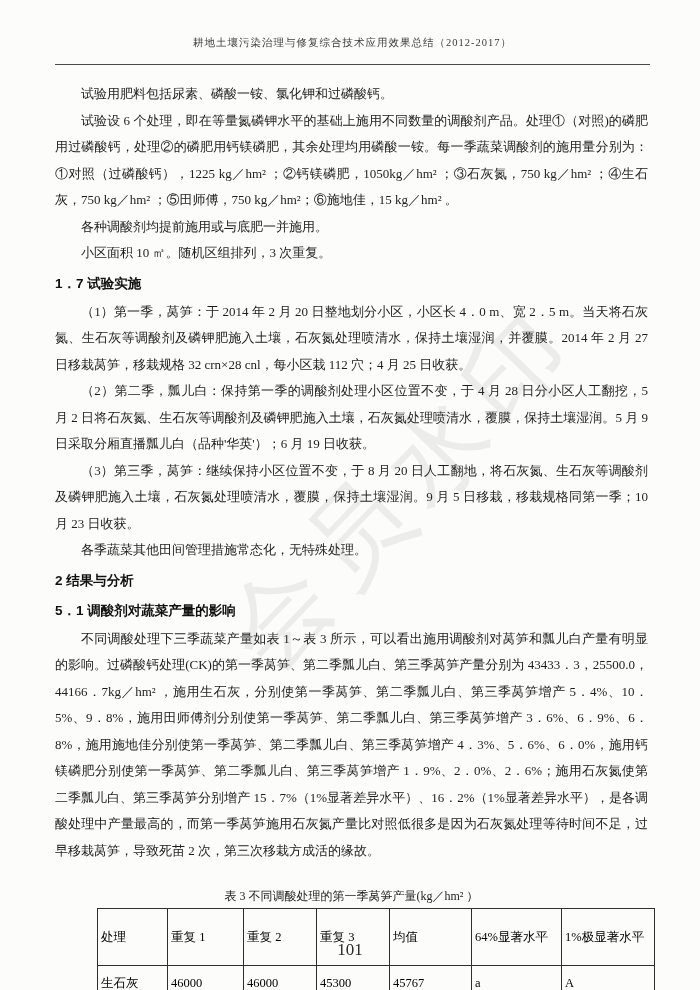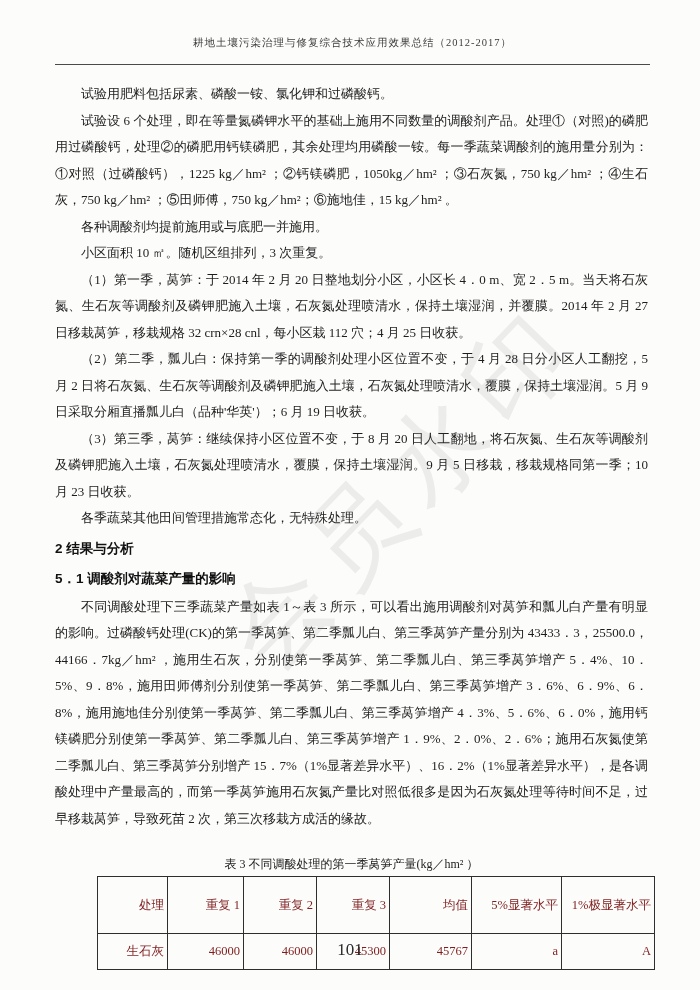--- a/index.html
+++ b/index.html
@@ -58,25 +58,25 @@
   table.data-table{
     border-collapse:collapse;
     table-layout:fixed;
     margin-left:42px;
     width:508px;
     background:transparent;
   }
   table.data-table th,
   table.data-table td{
     border:1.3px solid #2e2e2e;
-    text-align:right;
+    text-align:left;
     vertical-align:middle;
     font-weight:normal;
     font-size:12.5px;
-    color:#7f1d1d;
+    color:#000000;
     padding:2px 3px;
   }
   table.data-table thead th{height:52px;line-height:20px;}
   table.data-table tbody td{height:31px;}
   .col-0{width:63px;}
   .col-1{width:69px;}
   .col-2{width:66px;}
   .col-3{width:66px;}
   .col-4{width:75px;}
   .col-5{width:83px;}
@@ -111,39 +111,40 @@
 
   <div class="watermark">会员水印</div>
 
   <div class="doc-header">耕地土壤污染治理与修复综合技术应用效果总结（2012-2017）</div>
 
   <div class="content">
     <p class="para">试验用肥料包括尿素、磷酸一铵、氯化钾和过磷酸钙。</p>
     <p class="para">试验设 6 个处理，即在等量氮磷钾水平的基础上施用不同数量的调酸剂产品。处理①（对照)的磷肥用过磷酸钙，处理②的磷肥用钙镁磷肥，其余处理均用磷酸一铵。每一季蔬菜调酸剂的施用量分别为：①对照（过磷酸钙），1225 kg／hm² ；②钙镁磷肥，1050kg／hm² ；③石灰氮，750 kg／hm² ；④生石灰，750 kg／hm² ；⑤田师傅，750 kg／hm²；⑥施地佳，15 kg／hm² 。</p>
     <p class="para">各种调酸剂均提前施用或与底肥一并施用。</p>
     <p class="para">小区面积 10 ㎡。随机区组排列，3 次重复。</p>
+    <p class="heading">1．7 试验实施</p>
     <p class="para">（1）第一季，莴笋：于 2014 年 2 月 20 日整地划分小区，小区长 4．0 m、宽 2．5 m。当天将石灰氮、生石灰等调酸剂及磷钾肥施入土壤，石灰氮处理喷清水，保持土壤湿润，并覆膜。2014 年 2 月 27 日移栽莴笋，移栽规格 32 crn×28 cnl，每小区栽 112 穴；4 月 25 日收获。</p>
     <p class="para">（2）第二季，瓢儿白：保持第一季的调酸剂处理小区位置不变，于 4 月 28 日分小区人工翻挖，5 月 2 日将石灰氮、生石灰等调酸剂及磷钾肥施入土壤，石灰氮处理喷清水，覆膜，保持土壤湿润。5 月 9 日采取分厢直播瓢儿白（品种'华英'）；6 月 19 日收获。</p>
     <p class="para">（3）第三季，莴笋：继续保持小区位置不变，于 8 月 20 日人工翻地，将石灰氮、生石灰等调酸剂及磷钾肥施入土壤，石灰氮处理喷清水，覆膜，保持土壤湿润。9 月 5 日移栽，移栽规格同第一季；10 月 23 日收获。</p>
     <p class="para">各季蔬菜其他田间管理措施常态化，无特殊处理。</p>
     <p class="heading">2 结果与分析</p>
     <p class="heading">5．1 调酸剂对蔬菜产量的影响</p>
     <p class="para">不同调酸处理下三季蔬菜产量如表 1～表 3 所示，可以看出施用调酸剂对莴笋和瓢儿白产量有明显的影响。过磷酸钙处理(CK)的第一季莴笋、第二季瓢儿白、第三季莴笋产量分别为 43433．3，25500.0，44166．7kg／hm² ，施用生石灰，分别使第一季莴笋、第二季瓢儿白、第三季莴笋增产 5．4%、10．5%、9．8%，施用田师傅剂分别使第一季莴笋、第二季瓢儿白、第三季莴笋增产 3．6%、6．9%、6．8%，施用施地佳分别使第一季莴笋、第二季瓢儿白、第三季莴笋增产 4．3%、5．6%、6．0%，施用钙镁磷肥分别使第一季莴笋、第二季瓢儿白、第三季莴笋增产 1．9%、2．0%、2．6%；施用石灰氮使第二季瓢儿白、第三季莴笋分别增产 15．7%（1%显著差异水平）、16．2%（1%显著差异水平），是各调酸处理中产量最高的，而第一季莴笋施用石灰氮产量比对照低很多是因为石灰氮处理等待时间不足，过早移栽莴笋，导致死苗 2 次，第三次移栽方成活的缘故。</p>
 
     <div class="table-wrap">
       <p class="table-caption">表 3 不同调酸处理的第一季莴笋产量(kg／hm² ）</p>
       <table class="data-table">
         <thead>
           <tr>
             <th class="col-0">处理</th>
             <th class="col-1">重复 1</th>
             <th class="col-2">重复 2</th>
             <th class="col-3">重复 3</th>
             <th class="col-4">均值</th>
-            <th class="col-5">5%显著水平</th>
+            <th class="col-5">64%显著水平</th>
             <th class="col-6">1%极显著水平</th>
           </tr>
         </thead>
         <tbody>
           <tr>
             <td>生石灰</td>
             <td>46000</td>
             <td>46000</td>
             <td>45300</td>
             <td>45767</td>

